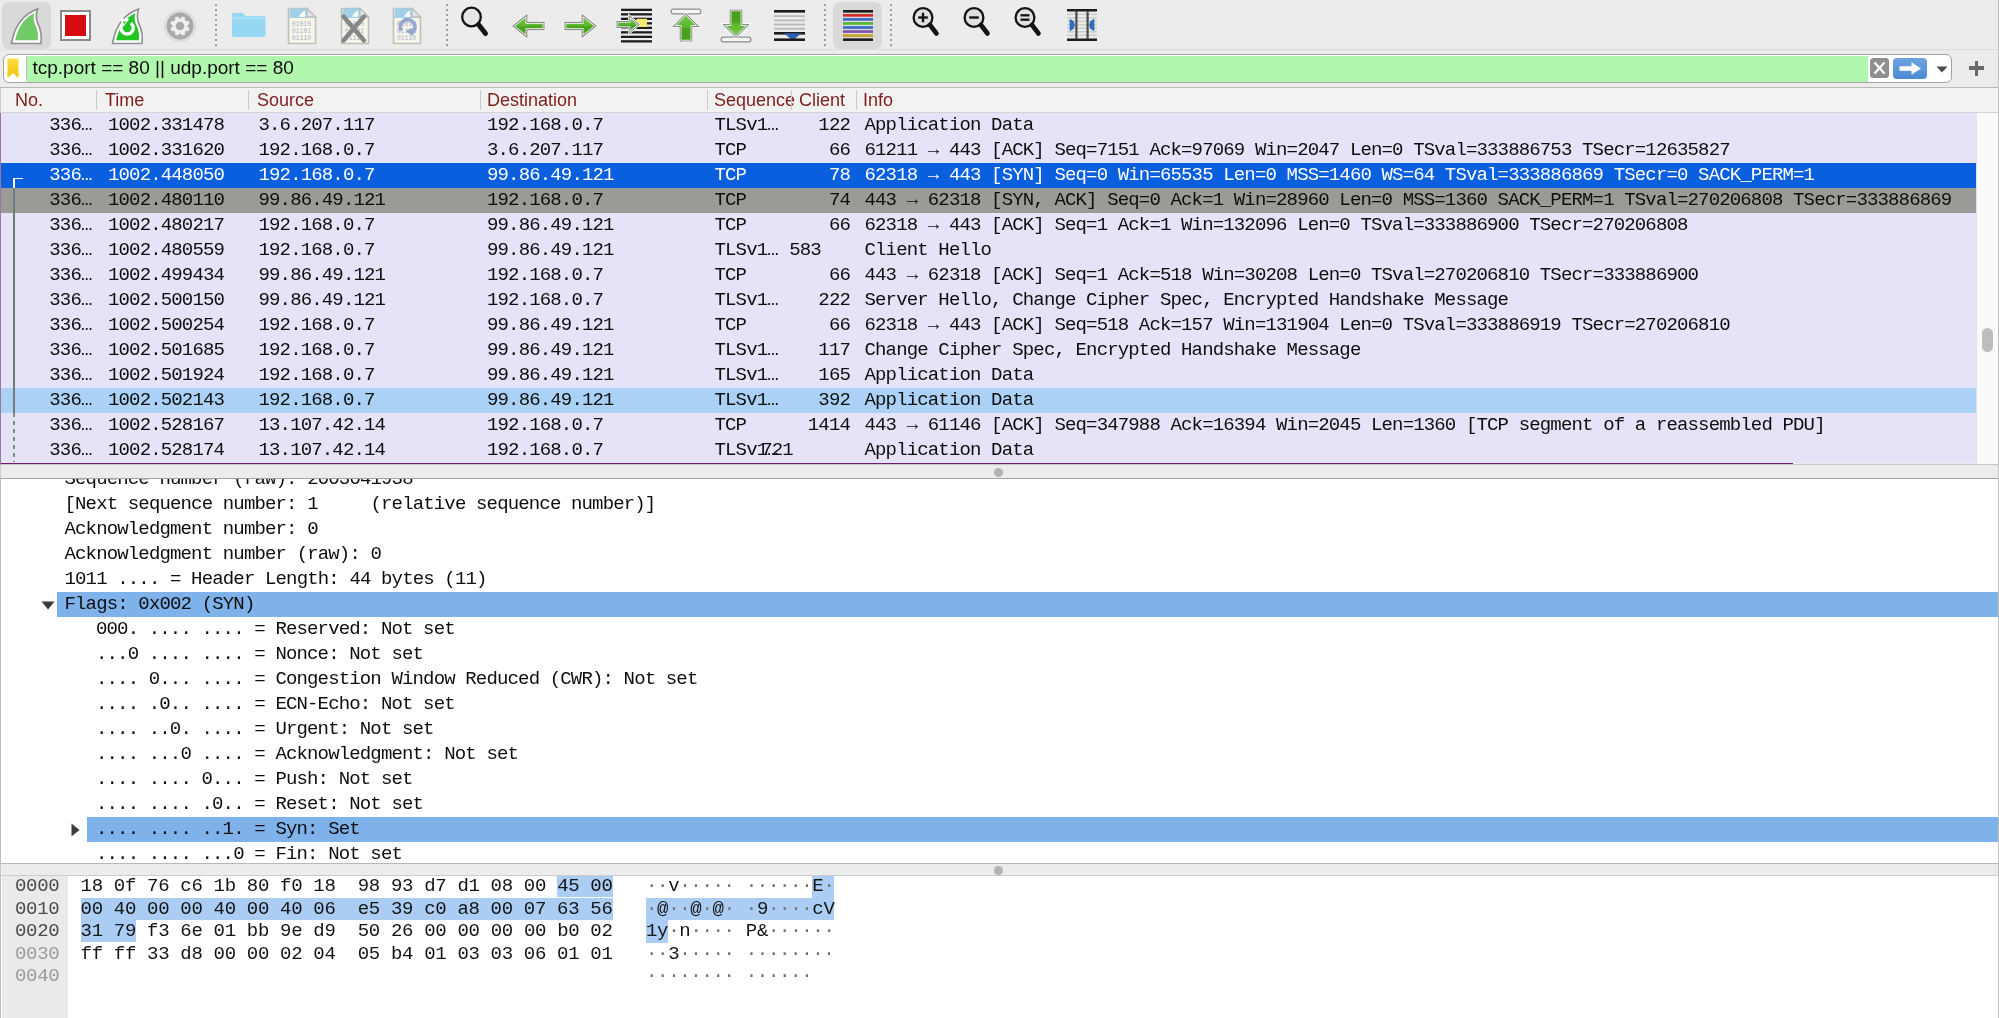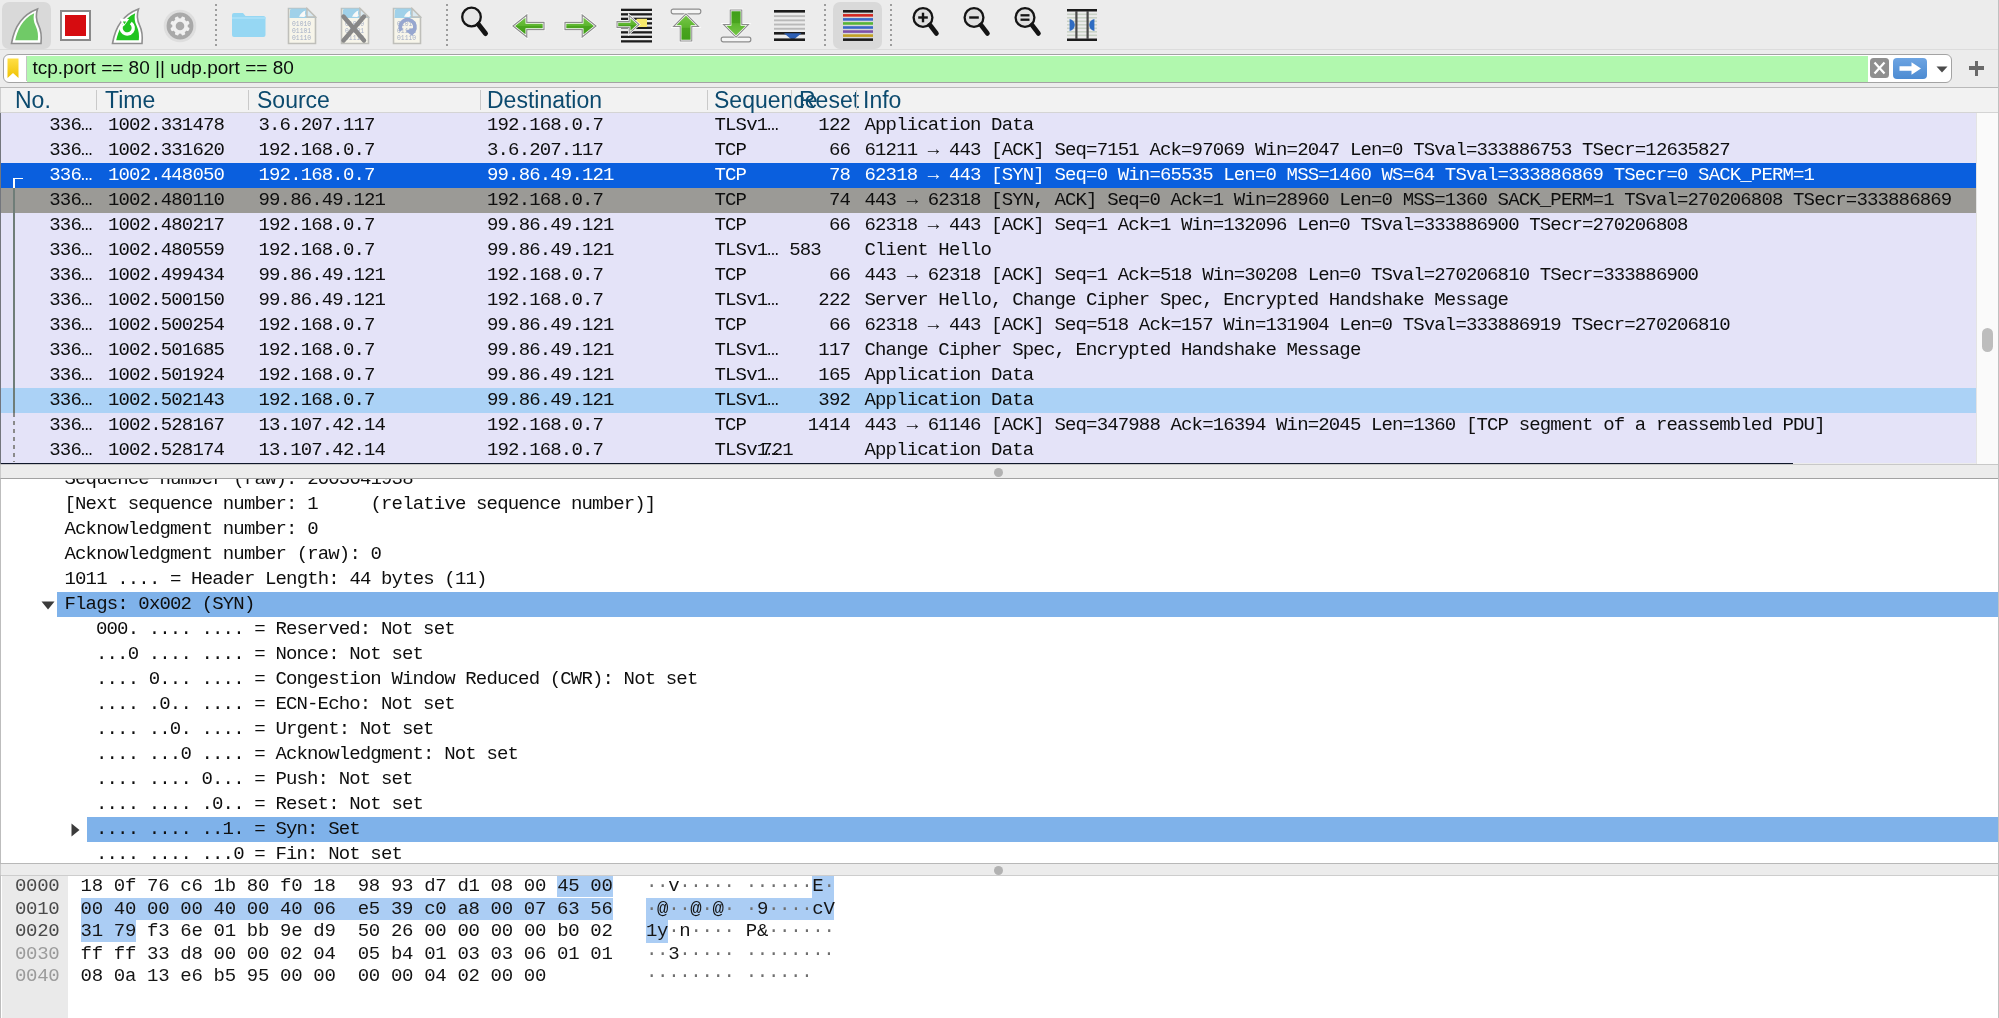--- a/index.html
+++ b/index.html
@@ -6,23 +6,23 @@
 .abs{position:absolute}
 .mono{font-family:"Liberation Mono",monospace;}
 .toolbar{left:0;top:0;width:1999px;height:50px;background:#ececec;border-bottom:1px solid #dcdcdc;}
 .sep{top:4px;height:43px;width:2px;
  background:repeating-linear-gradient(to bottom,#9d9d9d 0 2px,transparent 2px 5px);}
 .pressed{top:2px;height:47px;width:49px;background:#d9d9d9;border-radius:7px;}
 .ffield{left:3px;top:54px;width:1949px;height:29px;background:#fff;border:1.5px solid #a3a3a3;border-radius:6px;}
 .fgreen{left:27px;top:55.5px;width:1841px;height:26px;background:#b1f8ae;}
 .ftext{left:32.5px;top:55px;height:26px;line-height:26px;font-size:19px;color:#0c0c0c;}
 .hdr{left:0;top:87px;width:1999px;height:26px;background:#f2f2f2;border-top:1px solid #b9b9b9;border-bottom:1px solid #d4d4d4;}
-.hlab{top:0;height:25px;line-height:25px;font-size:23px;color:#0c4a6e;}
+.hlab{top:0;height:25px;line-height:25px;font-size:18px;color:#7f1d1d;}
 .hsep{top:2px;height:20px;width:1px;background:#c9c9c9;}
-.plist{left:0;top:113px;width:1793px;height:351px;background:#0f172a;}
+.plist{left:0;top:113px;width:1793px;height:351px;background:#701a75;}
 .prow{left:1px;width:1975px;height:25px;overflow:hidden;font-family:"Liberation Mono",monospace;font-size:19px;line-height:25px;letter-spacing:-0.85px;color:#0e0e0e;}
 .prow span{position:absolute;white-space:pre;}
 .listsb{left:1976px;top:113px;width:22px;height:351px;background:#fafafa;border-left:1px solid #e4e4e4;}
 .divider{left:0;width:1999px;background:#ececec;}
 .details{left:0;top:479px;width:1999px;height:384px;background:#fff;overflow:hidden;border-left:1px solid #c9c9c9;border-right:1px solid #c9c9c9;}
 .dline{left:0;width:1998px;height:25px;font-size:19px;line-height:25px;letter-spacing:-0.85px;color:#0e0e0e;white-space:pre;}
 .hexpane{left:0;top:876px;width:1999px;height:142px;background:#fff;overflow:hidden;border-left:1px solid #c9c9c9;border-right:1px solid #c9c9c9;}
 .gutter{left:1px;top:0;width:66px;height:142px;background:#eaeaea;}
 .hline{height:22.5px;font-size:19px;line-height:22.5px;letter-spacing:-0.32px;white-space:pre;}
 .hl{background:#abcdf4;text-align:center;}
@@ -277,21 +277,21 @@
     <path d="M0.5,0.5 h11 l-5.5,6 Z" fill="#4b4b4b"></path>
   </svg>
 <div class="abs" style="left:1969px;top:66.4px;width:15px;height:3.4px;background:#696969"></div>
 <div class="abs" style="left:1974.8px;top:60.6px;width:3.4px;height:15px;background:#696969"></div>
 <div class="abs hdr">
     <div class="abs hlab" style="left:15px">No.</div>
     <div class="abs hlab" style="left:105px">Time</div>
     <div class="abs hlab" style="left:257px">Source</div>
     <div class="abs hlab" style="left:487px">Destination</div>
     <div class="abs hlab" style="left:714px">Sequence</div>
-    <div class="abs hlab" style="left:799px">Reset</div>
+    <div class="abs hlab" style="left:799px">Client</div>
     <div class="abs hlab" style="left:863px">Info</div>
     <div class="abs hsep" style="left:96px"></div>
     <div class="abs hsep" style="left:248px"></div>
     <div class="abs hsep" style="left:480px"></div>
     <div class="abs hsep" style="left:707px"></div>
     <div class="abs hsep" style="left:791px"></div>
     <div class="abs hsep" style="left:856px"></div>
   </div>
 <div class="abs plist">
     <div class="abs prow" style="top:0px;background:#e4e3f8;color:#0e0e0e">
@@ -471,16 +471,15 @@
     <div class="abs" style="left:645.0px;top:21.75px;width:188.36px;height:22.5px;background:#abcdf4"></div>
     <div class="abs hline mono" style="left:645px;top:21.75px"><span style="color:#6f6f6f">·</span><span style="color:#151515">@</span><span style="color:#6f6f6f">··</span><span style="color:#151515">@</span><span style="color:#6f6f6f">·</span><span style="color:#151515">@</span><span style="color:#6f6f6f">·</span><span style="color:#6f6f6f"> </span><span style="color:#6f6f6f">·</span><span style="color:#151515">9</span><span style="color:#6f6f6f">····</span><span style="color:#151515">c</span><span style="color:#151515">V</span></div>
     <div class="abs hline mono" style="left:14px;top:44.25px;color:#4b4b4b">0020</div>
     <div class="abs hline mono" style="left:79.6px;top:44.25px;color:#141414"><span class="hl">31 79</span> f3 6e 01 bb 9e d9  50 26 00 00 00 00 b0 02</div>
     <div class="abs" style="left:645.0px;top:44.25px;width:22.16px;height:22.5px;background:#abcdf4"></div>
     <div class="abs hline mono" style="left:645px;top:44.25px"><span style="color:#151515">1</span><span style="color:#151515">y</span><span style="color:#6f6f6f">·</span><span style="color:#151515">n</span><span style="color:#6f6f6f">····</span><span style="color:#6f6f6f"> </span><span style="color:#151515">P</span><span style="color:#151515">&amp;</span><span style="color:#6f6f6f">······</span></div>
     <div class="abs hline mono" style="left:14px;top:66.75px;color:#9b9b9b">0030</div>
     <div class="abs hline mono" style="left:79.6px;top:66.75px;color:#141414">ff ff 33 d8 00 00 02 04  05 b4 01 03 03 06 01 01</div>
     <div class="abs hline mono" style="left:645px;top:66.75px"><span style="color:#6f6f6f">··</span><span style="color:#151515">3</span><span style="color:#6f6f6f">·····</span><span style="color:#6f6f6f"> </span><span style="color:#6f6f6f">········</span></div>
     <div class="abs hline mono" style="left:14px;top:89.25px;color:#9b9b9b">0040</div>
-    <div class="abs hline mono" style="left:79.6px;top:89.25px;color:#141414">08 0a 13 e6 b5 95 00 00  00 00 04 02 00 00</div>
     <div class="abs hline mono" style="left:645px;top:89.25px"><span style="color:#6f6f6f">········</span><span style="color:#6f6f6f"> </span><span style="color:#6f6f6f">······</span></div>
   </div>
 <div class="abs" style="left:1998px;top:0;width:1px;height:1018px;background:#c0c0c0"></div>
 <div class="abs" style="left:0;top:87px;width:1px;height:931px;background:#b5b5b5;opacity:0.6"></div>
 </body></html>

